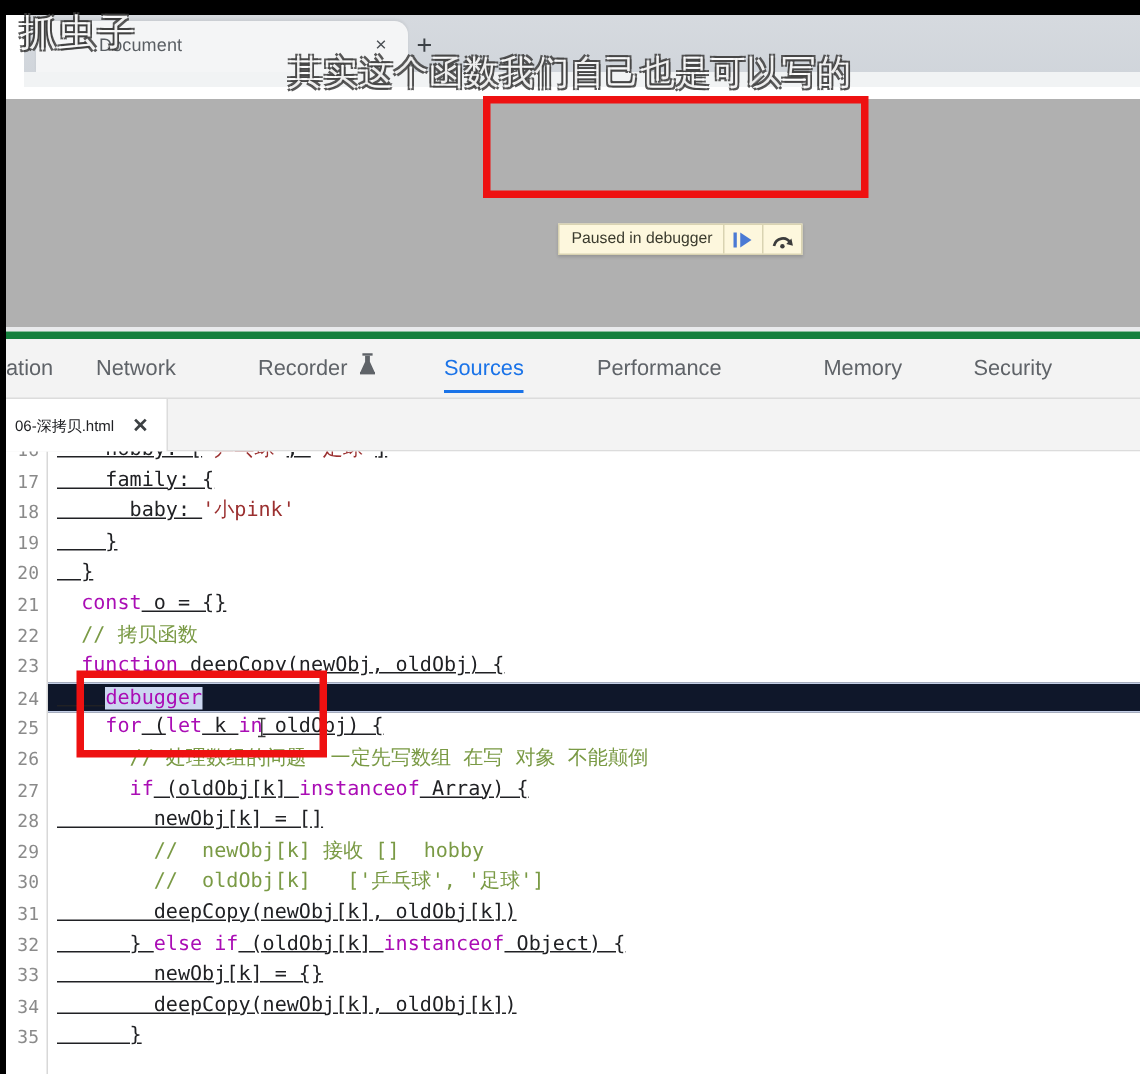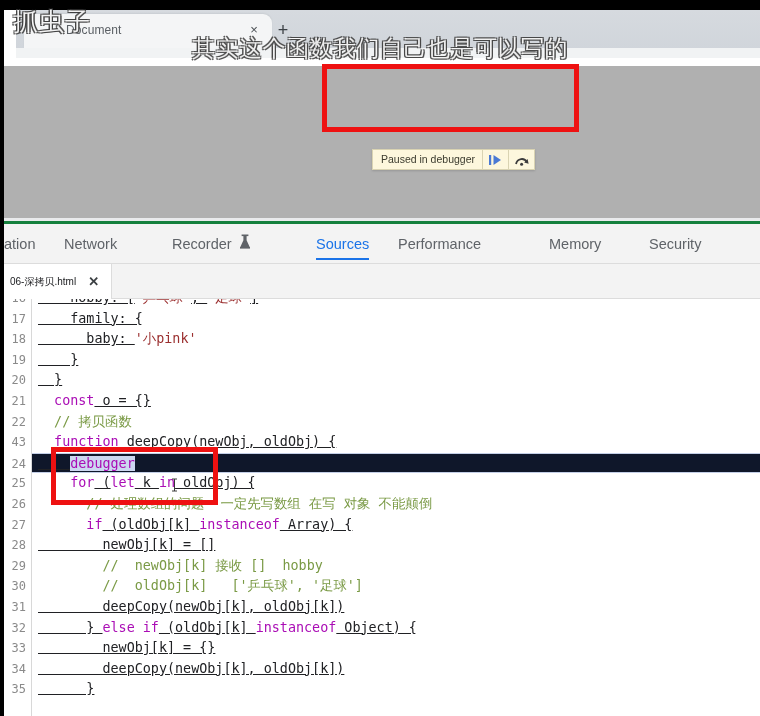--- a/index.html
+++ b/index.html
@@ -120,21 +120,21 @@
     width: 257px; height: 68px;
     border: 5px solid #ee1111;
     z-index: 30;
   }
 
   
   .devtools {
     position: absolute; left: 4px; top: 221px;
     width: 756px; height: 420px;
     background: #ffffff;
-    border-top: 3px solid #15803d;
+    border-top: 5px solid #15803d;
   }
   .dt-tabbar {
     position: absolute; left: 0; top: 0;
     width: 756px; height: 40px;
     background: #f3f3f3;
     border-bottom: 1px solid #dcdcdc;
   }
   .dt-tab {
     position: absolute; top: 0;
     height: 40px;
@@ -335,21 +335,21 @@
           <span>Network</span>
         </div>
         <div class="dt-tab" style="left: 168px;">
           <span>Recorder</span>
           <span class="flask"><svg width="12" height="15" viewBox="0 0 12 15">
               <rect x="2.6" y="0.5" width="6.8" height="1.6" fill="#5f6368"></rect>
               <path d="M4.4 2.1 V6.2 L1.2 13.2 H10.8 L7.6 6.2 V2.1 Z" fill="#5f6368"></path>
               <rect x="1" y="13" width="10" height="1.6" fill="#5f6368"></rect>
             </svg></span>
         </div>
-        <div class="dt-tab active" style="left: 312px;">
+        <div class="dt-tab active" style="left: 292px;">
           <span>Sources</span>
           <span class="underline"></span>
         </div>
         <div class="dt-tab" style="left: 394px;">
           <span>Performance</span>
         </div>
         <div class="dt-tab" style="left: 545px;">
           <span>Memory</span>
         </div>
         <div class="dt-tab" style="left: 645px;">
@@ -366,21 +366,21 @@
     <div class="editor">
       <div class="gutter"></div>
       <div class="code-lines" id="code-lines">
           <div class="code-line"><span class="lineno">16</span><span class="src"><span class="tok-plain">    hobby: [</span><span class="tok-str">'乒乓球'</span><span class="tok-plain">, </span><span class="tok-str">'足球'</span><span class="tok-plain">]</span></span></div>
           <div class="code-line"><span class="lineno">17</span><span class="src"><span class="tok-plain">    family: {</span></span></div>
           <div class="code-line"><span class="lineno">18</span><span class="src"><span class="tok-plain">      baby: </span><span class="tok-str">'小pink'</span></span></div>
           <div class="code-line"><span class="lineno">19</span><span class="src"><span class="tok-plain">    }</span></span></div>
           <div class="code-line"><span class="lineno">20</span><span class="src"><span class="tok-plain">  }</span></span></div>
           <div class="code-line"><span class="lineno">21</span><span class="src"><span class="tok-kw">  const</span><span class="tok-plain"> o = {}</span></span></div>
           <div class="code-line"><span class="lineno">22</span><span class="src"><span class="tok-com">  // 拷贝函数</span></span></div>
-          <div class="code-line"><span class="lineno">43</span><span class="src"><span class="tok-kw">  function</span><span class="tok-plain"> </span><span class="tok-plain">deepCopy</span><span class="tok-plain">(newObj, oldObj) {</span></span></div>
+          <div class="code-line"><span class="lineno">23</span><span class="src"><span class="tok-kw">  function</span><span class="tok-plain"> </span><span class="tok-plain">deepCopy</span><span class="tok-plain">(newObj, oldObj) {</span></span></div>
           <div class="code-line hl"><span class="lineno">24</span><span class="src"><span class="tok-plain">    </span><span class="tok-sel">debugger</span></span></div>
           <div class="code-line"><span class="lineno">25</span><span class="src"><span class="tok-kw">    for</span><span class="tok-plain"> (</span><span class="tok-kw">let</span><span class="tok-plain"> k </span><span class="tok-kw">in</span><span class="tok-plain"> oldObj) {</span></span></div>
           <div class="code-line"><span class="lineno">26</span><span class="src"><span class="tok-com">      // 处理数组的问题  一定先写数组 在写 对象 不能颠倒</span></span></div>
           <div class="code-line"><span class="lineno">27</span><span class="src"><span class="tok-kw">      if</span><span class="tok-plain"> (oldObj[k] </span><span class="tok-kw">instanceof</span><span class="tok-plain"> Array) {</span></span></div>
           <div class="code-line"><span class="lineno">28</span><span class="src"><span class="tok-plain">        newObj[k] = []</span></span></div>
           <div class="code-line"><span class="lineno">29</span><span class="src"><span class="tok-com">        //  newObj[k] 接收 []  hobby</span></span></div>
           <div class="code-line"><span class="lineno">30</span><span class="src"><span class="tok-com">        //  oldObj[k]   ['乒乓球', '足球']</span></span></div>
           <div class="code-line"><span class="lineno">31</span><span class="src"><span class="tok-plain">        deepCopy(newObj[k], oldObj[k])</span></span></div>
           <div class="code-line"><span class="lineno">32</span><span class="src"><span class="tok-plain">      } </span><span class="tok-kw">else if</span><span class="tok-plain"> (oldObj[k] </span><span class="tok-kw">instanceof</span><span class="tok-plain"> Object) {</span></span></div>
           <div class="code-line"><span class="lineno">33</span><span class="src"><span class="tok-plain">        newObj[k] = {}</span></span></div>

